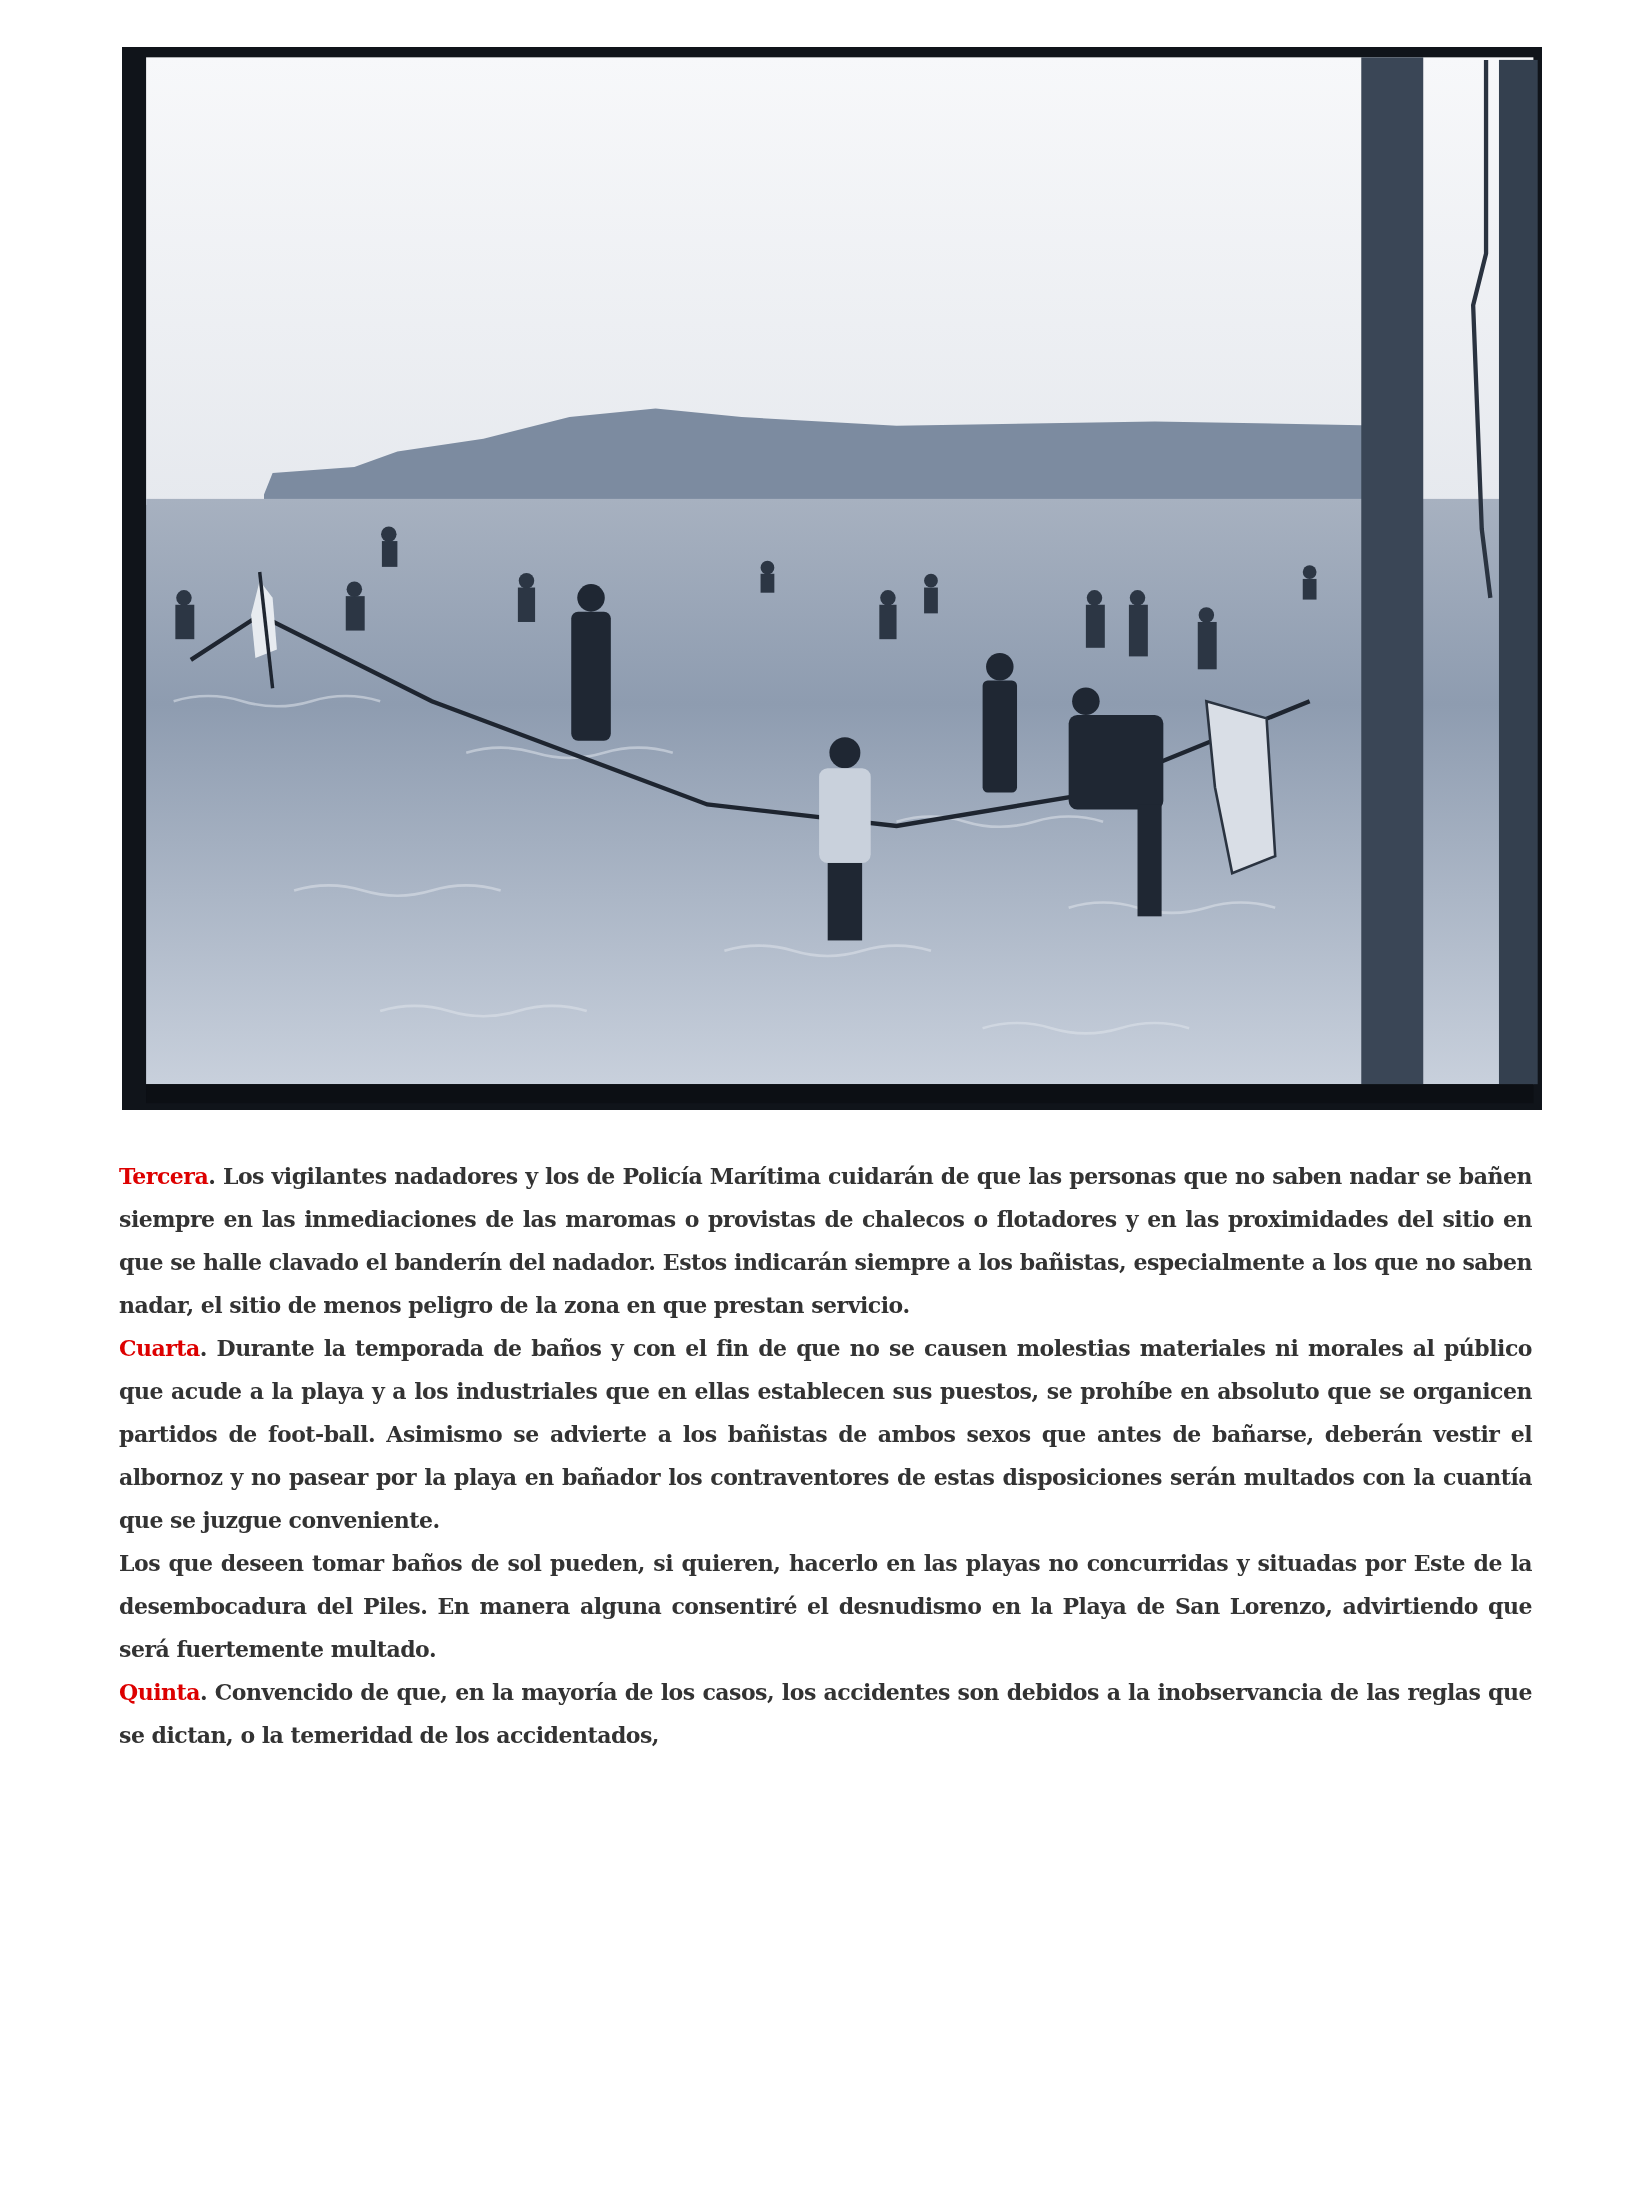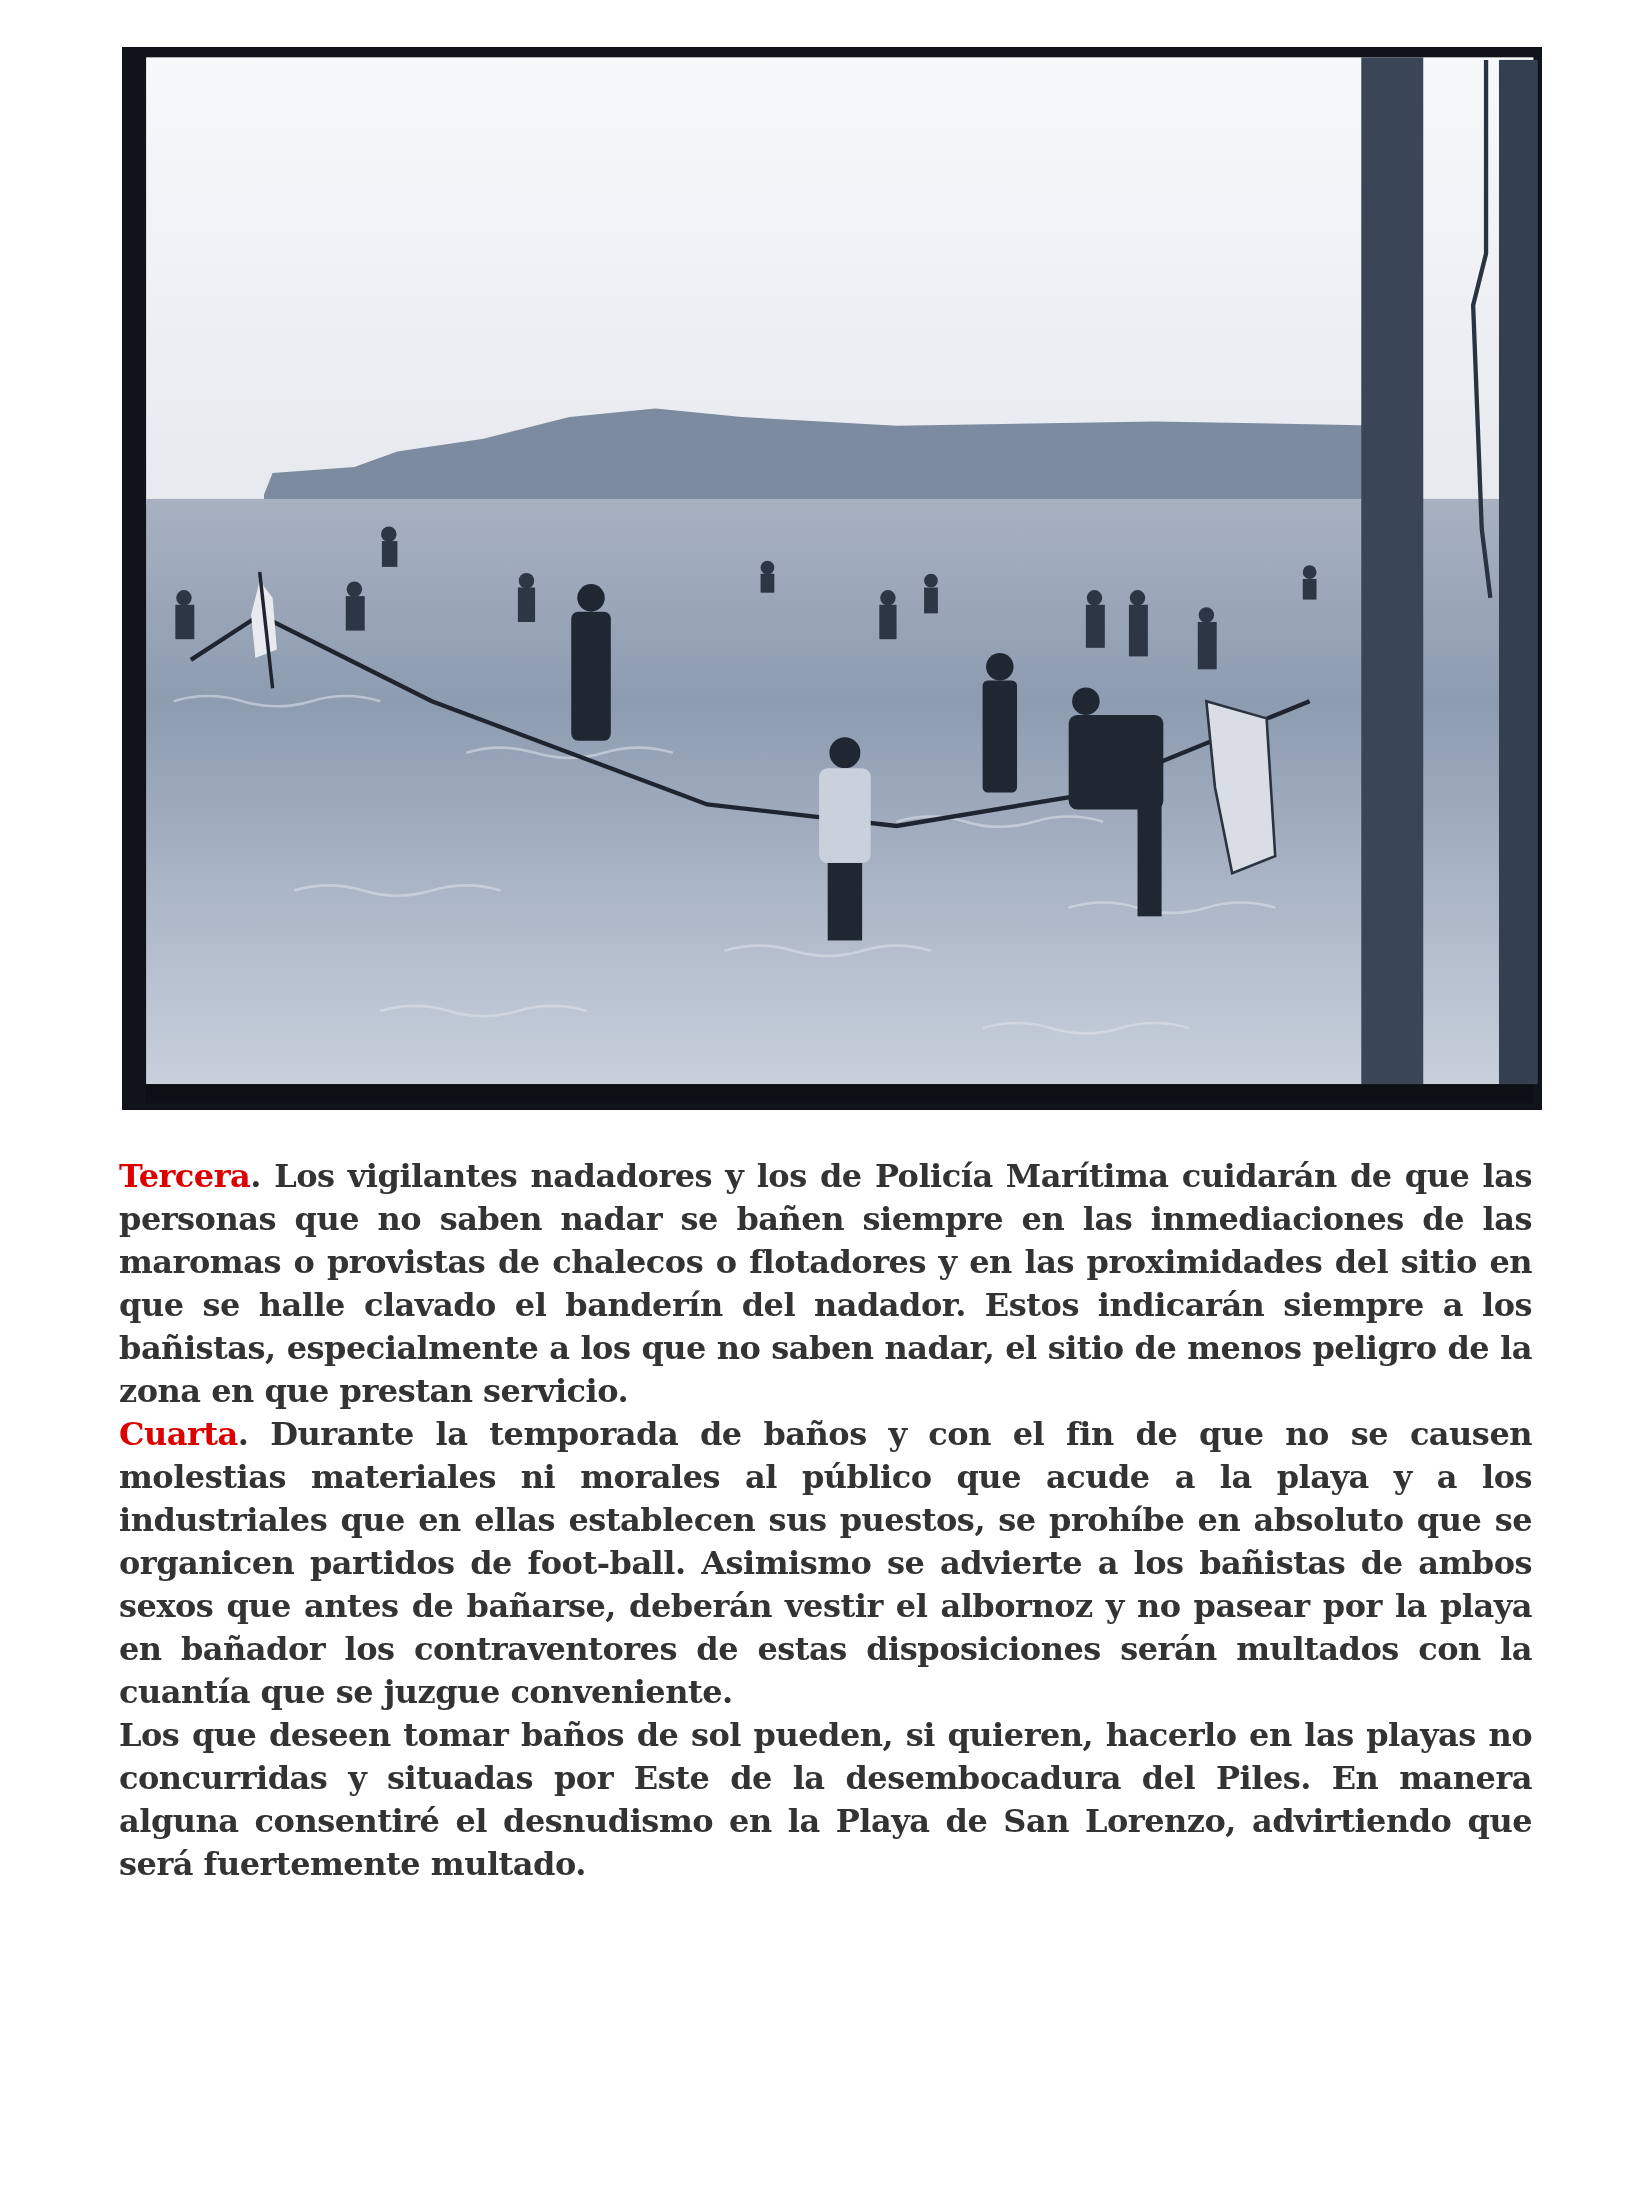--- a/index.html
+++ b/index.html
@@ -6,21 +6,21 @@
   body { width: 1649px; height: 2203px; position: relative; overflow: hidden; }
   .photo {
     position: absolute; left: 122px; top: 47px; width: 1420px; height: 1063px;
     background: #0c0f14;
   }
   .photo svg { position: absolute; left: 0; top: 0; width: 100%; height: 100%; }
   .text-block {
     position: absolute; left: 119px; top: 1155px; width: 1413px;
     font-family: "DejaVu Serif", "Liberation Serif", serif;
     font-weight: bold;
-    font-size: 32px;
+    font-size: 22px;
     line-height: 43px;
     color: #333333;
     letter-spacing: -0.5px;
   }
   .para { margin: 0; text-align: justify; text-align-last: left; }
   .rule-label { color: #dd0000; }
 </style>
 </head>
 <body>
 
@@ -106,14 +106,15 @@
     <path d="M1585 15 L1585 240 L1570 300 L1580 560 L1590 640" stroke="#2a3340" stroke-width="5" fill="none"></path>
 
     <rect x="28" y="1205" width="1612" height="22" fill="#0c0f14"></rect>
   </svg>
 </div>
 
 <div class="text-block">
   <p class="para"><span class="rule-label" style="color: rgb(221, 0, 0);">Tercera</span><span>. Los vigilantes nadadores y los de Policía Marítima cuidarán de que las personas que no saben nadar se bañen siempre en las inmediaciones de las maromas o provistas de chalecos o flotadores y en las proximidades del sitio en que se halle clavado el banderín del nadador. Estos indicarán siempre a los bañistas, especialmente a los que no saben nadar, el sitio de menos peligro de la zona en que prestan servicio.</span></p>
   <p class="para"><span class="rule-label" style="color: rgb(221, 0, 0);">Cuarta</span><span>. Durante la temporada de baños y con el fin de que no se causen molestias materiales ni morales al público que acude a la playa y a los industriales que en ellas establecen sus puestos, se prohíbe en absoluto que se organicen partidos de foot-ball. Asimismo se advierte a los bañistas de ambos sexos que antes de bañarse, deberán vestir el albornoz y no pasear por la playa en bañador los contraventores de estas disposiciones serán multados con la cuantía que se juzgue conveniente.</span></p>
   <p class="para"><span>Los que deseen tomar baños de sol pueden, si quieren, hacerlo en las playas no concurridas y situadas por Este de la desembocadura del Piles. En manera alguna consentiré el desnudismo en la Playa de San Lorenzo, advirtiendo que será fuertemente multado.</span></p>
+  <p class="para"><span class="rule-label" style="color: rgb(221, 0, 0);">Quinta</span><span>.  Convencido de que, en la mayoría de los casos, los accidentes son debidos a la inobservancia de las reglas que se dictan, o la temeridad de los accidentados,</span></p>
 </div>
 
 
 </body></html>

